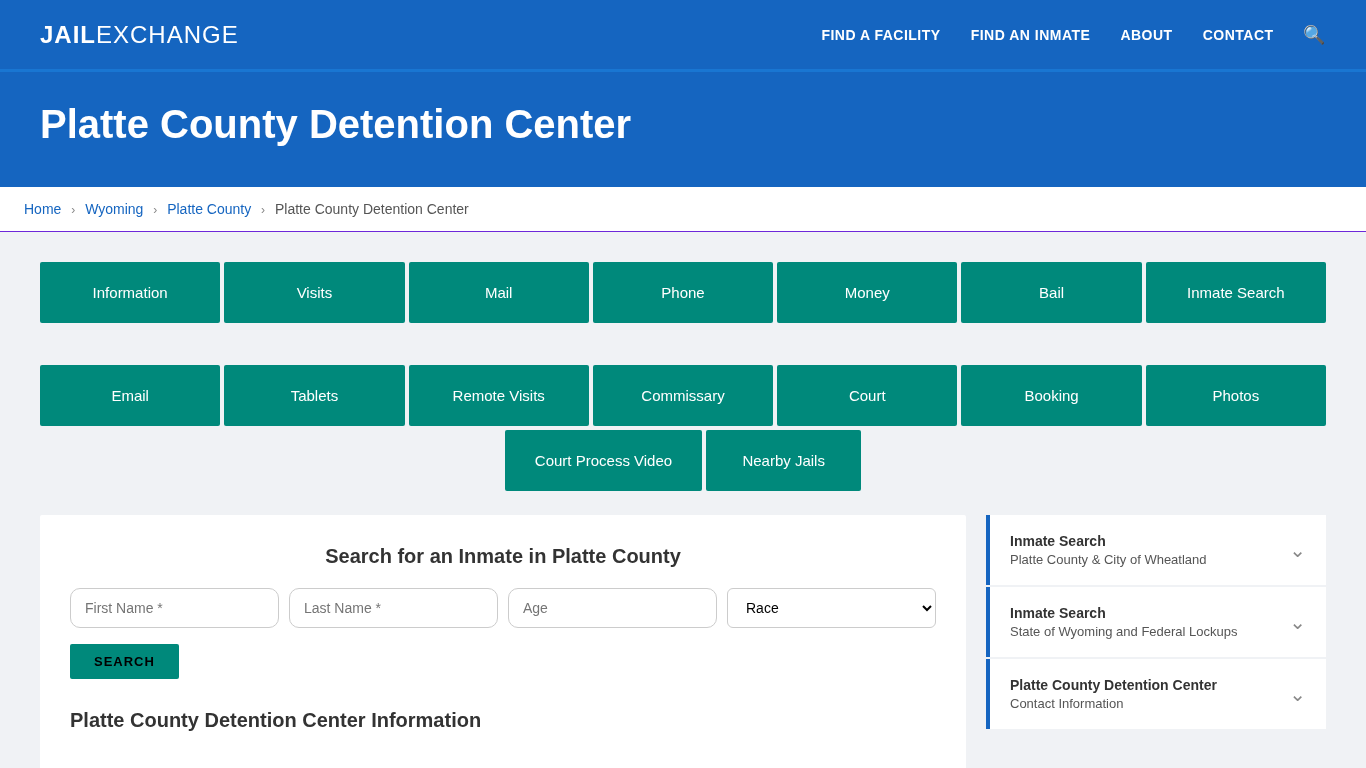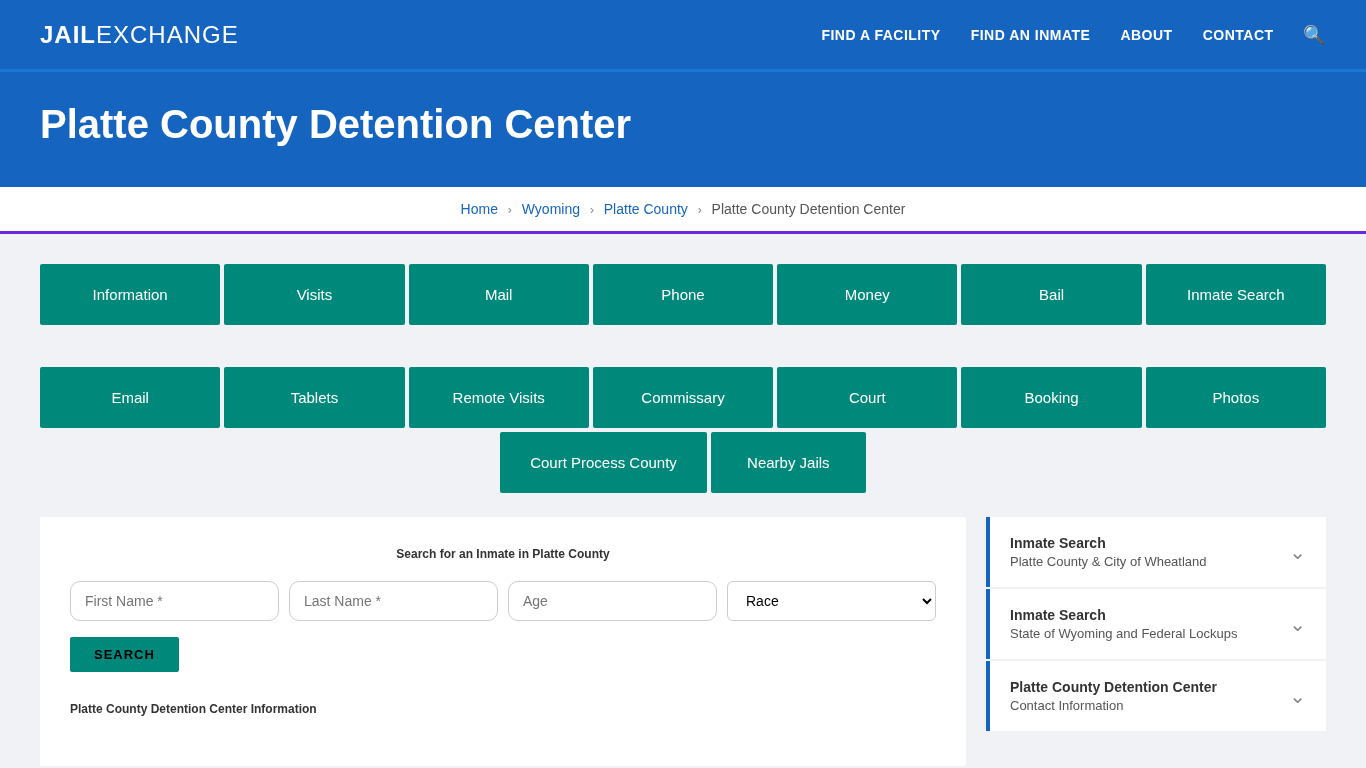--- a/index.html
+++ b/index.html
@@ -59,24 +59,23 @@
     }
     .hero h1 {
       color: #fff;
       font-size: 40px;
       font-weight: 800;
     }
 
     
     .breadcrumb {
       background: #fff;
-      padding: 14px 60px;
-      font-size: 14px;
-      border-bottom: 3px solid #6d28d9;
-      text-align: center;
+      padding: 14px 24px;
+      font-size: 14px;
+      border-bottom: 1px solid #6d28d9;
     }
     .breadcrumb a {
       color: #1565c0;
       text-decoration: none;
       cursor: pointer;
     }
     .breadcrumb .sep {
       margin: 0 6px;
       color: #888;
       font-size: 12px;
@@ -142,21 +141,21 @@
       display: flex;
       gap: 20px;
     }
     .main-left {
       flex: 1;
       background: #fff;
       border-radius: 2px;
       padding: 30px;
     }
     .main-left h2 {
-      font-size: 12px;
+      font-size: 20px;
       font-weight: 700;
       margin-bottom: 20px;
       text-align: center;
     }
     .search-form {
       display: flex;
       gap: 10px;
       margin-bottom: 16px;
       flex-wrap: wrap;
     }
@@ -272,21 +271,21 @@
     <button class="grid-btn">Email</button>
     <button class="grid-btn">Tablets</button>
     <button class="grid-btn">Remote Visits</button>
     <button class="grid-btn">Commissary</button>
     <button class="grid-btn">Court</button>
     <button class="grid-btn">Booking</button>
     <button class="grid-btn">Photos</button>
   </div>
 
   <div class="btn-grid-row3">
-    <button class="grid-btn-wide">Court Process County</button>
+    <button class="grid-btn-wide">Court Process Video</button>
     <button class="grid-btn-wide">Nearby Jails</button>
   </div>
 
   <div class="main-body">
 
     <div class="main-left">
       <h2>Search for an Inmate in Platte County</h2>
       <div class="search-form">
         <input type="text" placeholder="First Name *" style="">
         <input type="text" placeholder="Last Name *" style="">

